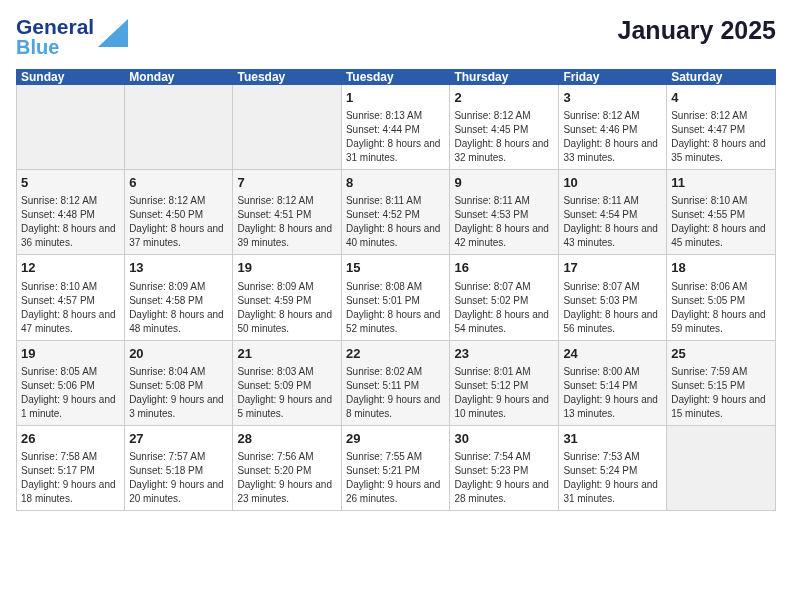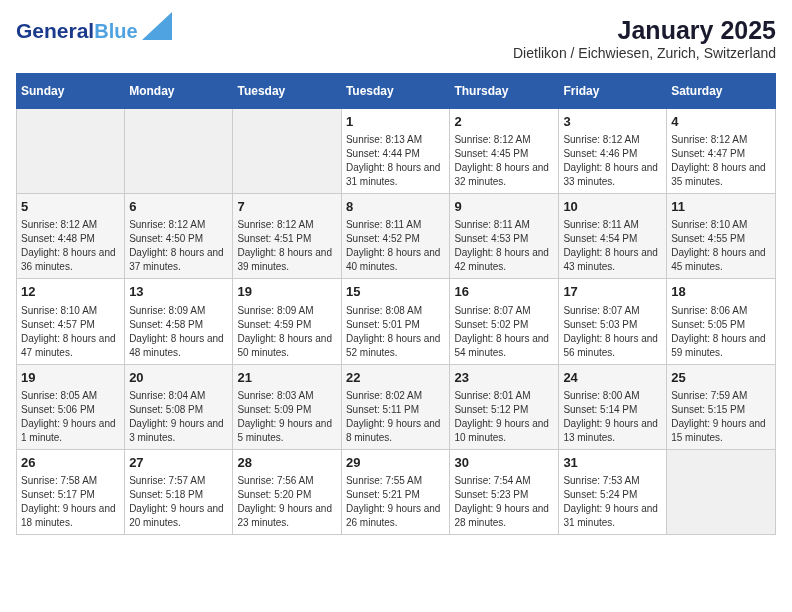--- a/index.html
+++ b/index.html
@@ -34,21 +34,21 @@
       color: #333;
     }
     table {
       width: 100%;
       border-collapse: collapse;
       font-size: 11px;
     }
     thead th {
       background-color: #2a5caa;
       color: #fff;
-      padding: 10px 4px;
+      padding: 0 4px;
       text-align: left;
       font-size: 12px;
       font-weight: bold;
       border: 1px solid #2a5caa;
     }
     tbody td {
       border: 1px solid #ccc;
       vertical-align: top;
       padding: 4px;
       width: 113px;
@@ -76,34 +76,33 @@
     .empty-cell {
       background-color: #f0f0f0 !important;
     }
   </style>
 </head>
 <body>
 
 <div class="header-area">
   <div class="logo">
     <div style="display:flex;align-items:center;">
-      <div style="display:flex;flex-direction:row;line-height:1;align-items:flex-end;">
+      <div style="display:flex;flex-direction:column;line-height:1;">
         <span style="font-size:21px;font-weight:bold;color:#1a3a8c;">General</span>
         <span style="font-size:20px;font-weight:bold;color:#4fa3e0;">Blue</span>
       </div>
       <div style="margin-left:4px;margin-top:-4px;">
         <svg width="30" height="28" viewBox="0 0 30 28">
           <polygon points="0,28 30,0 30,28" fill="#4fa3e0"></polygon>
         </svg>
       </div>
     </div>
   </div>
   <div class="title-area">
     <div class="month-title">January 2025</div>
-    <div class="location-title">Dietlikon / Eichwiesen, Zurich, Switzerland</div>
   </div>
 </div>
 
 <table>
   <thead>
     <tr>
       <th>Sunday</th>
       <th>Monday</th>
       <th>Tuesday</th>
       <th>Tuesday</th>

